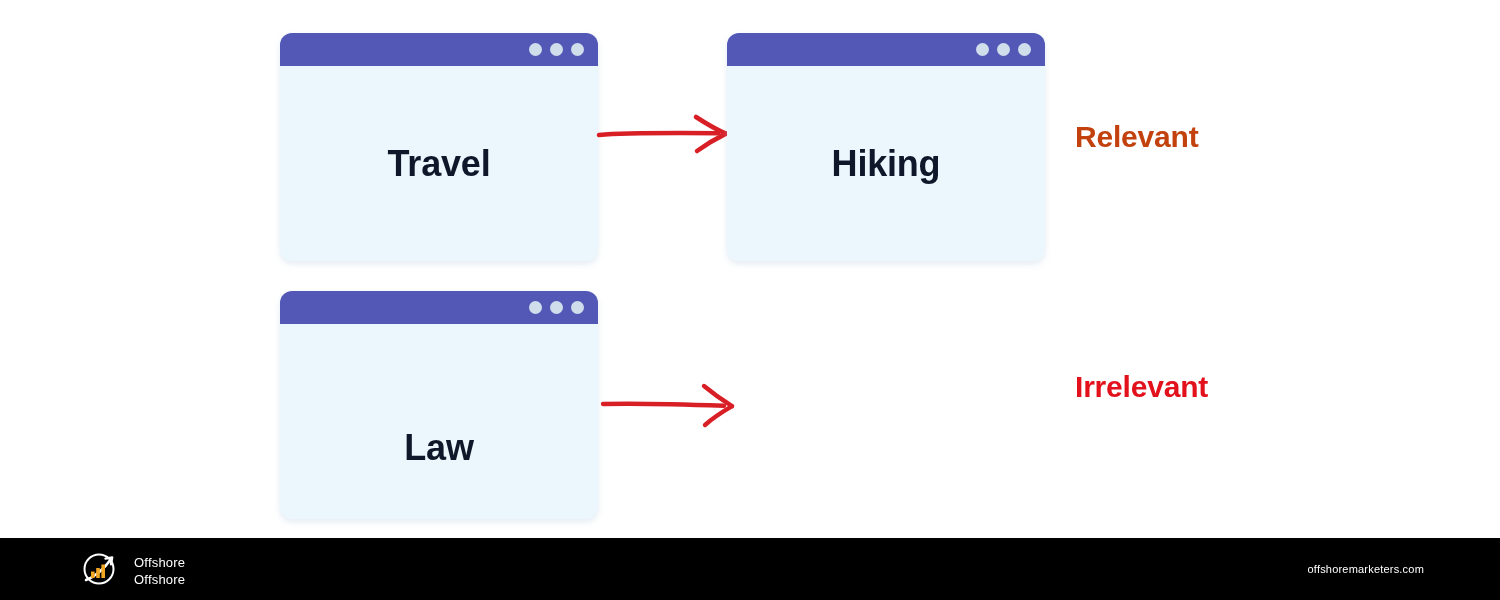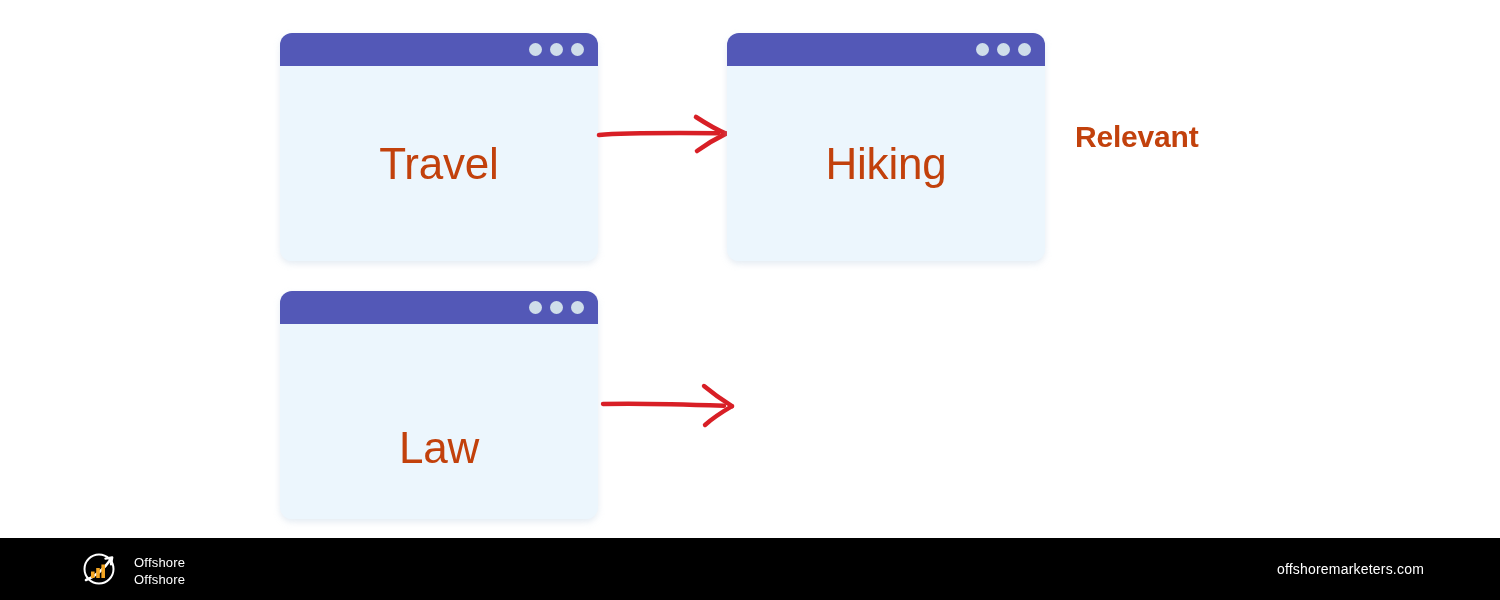--- a/index.html
+++ b/index.html
@@ -64,23 +64,23 @@
     right: 0;
     bottom: 0;
     background: #ecf6fd;
     border-bottom-left-radius: 12px;
     border-bottom-right-radius: 12px;
     display: flex;
     align-items: center;
     justify-content: center;
   }
   .window-label {
-    font-size: 44px;
-    font-weight: normal;
-    color: #c2410c;
+    font-size: 36px;
+    font-weight: bold;
+    color: #0f172a;
     letter-spacing: -0.2px;
     text-align: center;
     line-height: 1;
     white-space: nowrap;
   }
   
   .window.row2 .window-body {
     align-items: center;
     padding-top: 52px;
     box-sizing: border-box;
@@ -124,21 +124,21 @@
     line-height: 17px;
     letter-spacing: 0.2px;
   }
   #logo-text span { display: block; }
   #footer-url {
     position: absolute;
     right: 76px;
     top: 50%;
     transform: translateY(-50%);
     color: #ffffff;
-    font-size: 14px;
+    font-size: 11px;
     letter-spacing: 0.2px;
   }
 </style>
 </head>
 <body>
 
 <div id="stage">
 
   <div class="window row1" style="left:280px; top:33px;">
     <div class="window-chrome">
@@ -191,20 +191,21 @@
 
   <div class="arrow" style="left:600px; top:380px; width:140px; height:52px;">
     <svg width="140" height="52" viewBox="0 0 140 52" aria-hidden="true">
       <path d="M3 24 C 32 23.2, 74 24.0, 124 25.8" stroke="#d81f26" stroke-width="4.4" fill="none" stroke-linecap="round"></path>
       <path d="M104 6 C 113 13.5, 123 20.5, 132 26.2" stroke="#d81f26" stroke-width="4.4" fill="none" stroke-linecap="round"></path>
       <path d="M132 26.2 C 123 31.5, 113 38, 105 45" stroke="#d81f26" stroke-width="4.4" fill="none" stroke-linecap="round"></path>
     </svg>
   </div>
 
 
+  <div class="verdict" style="left:1075px; top:370px; color:#e2111b;">Irrelevant</div>
 
   <div id="footer">
 
     <div id="logo-group">
       <span>
         <svg width="38" height="38" viewBox="0 0 38 38" aria-hidden="true">
 
           <ellipse cx="19" cy="19" rx="14.5" ry="14.5" fill="none" stroke="#ffffff" stroke-width="2"></ellipse>
 
           <path d="M6 30 C 14 27, 24 19, 31.5 8.5" fill="none" stroke="#ffffff" stroke-width="2.6" stroke-linecap="round"></path>

